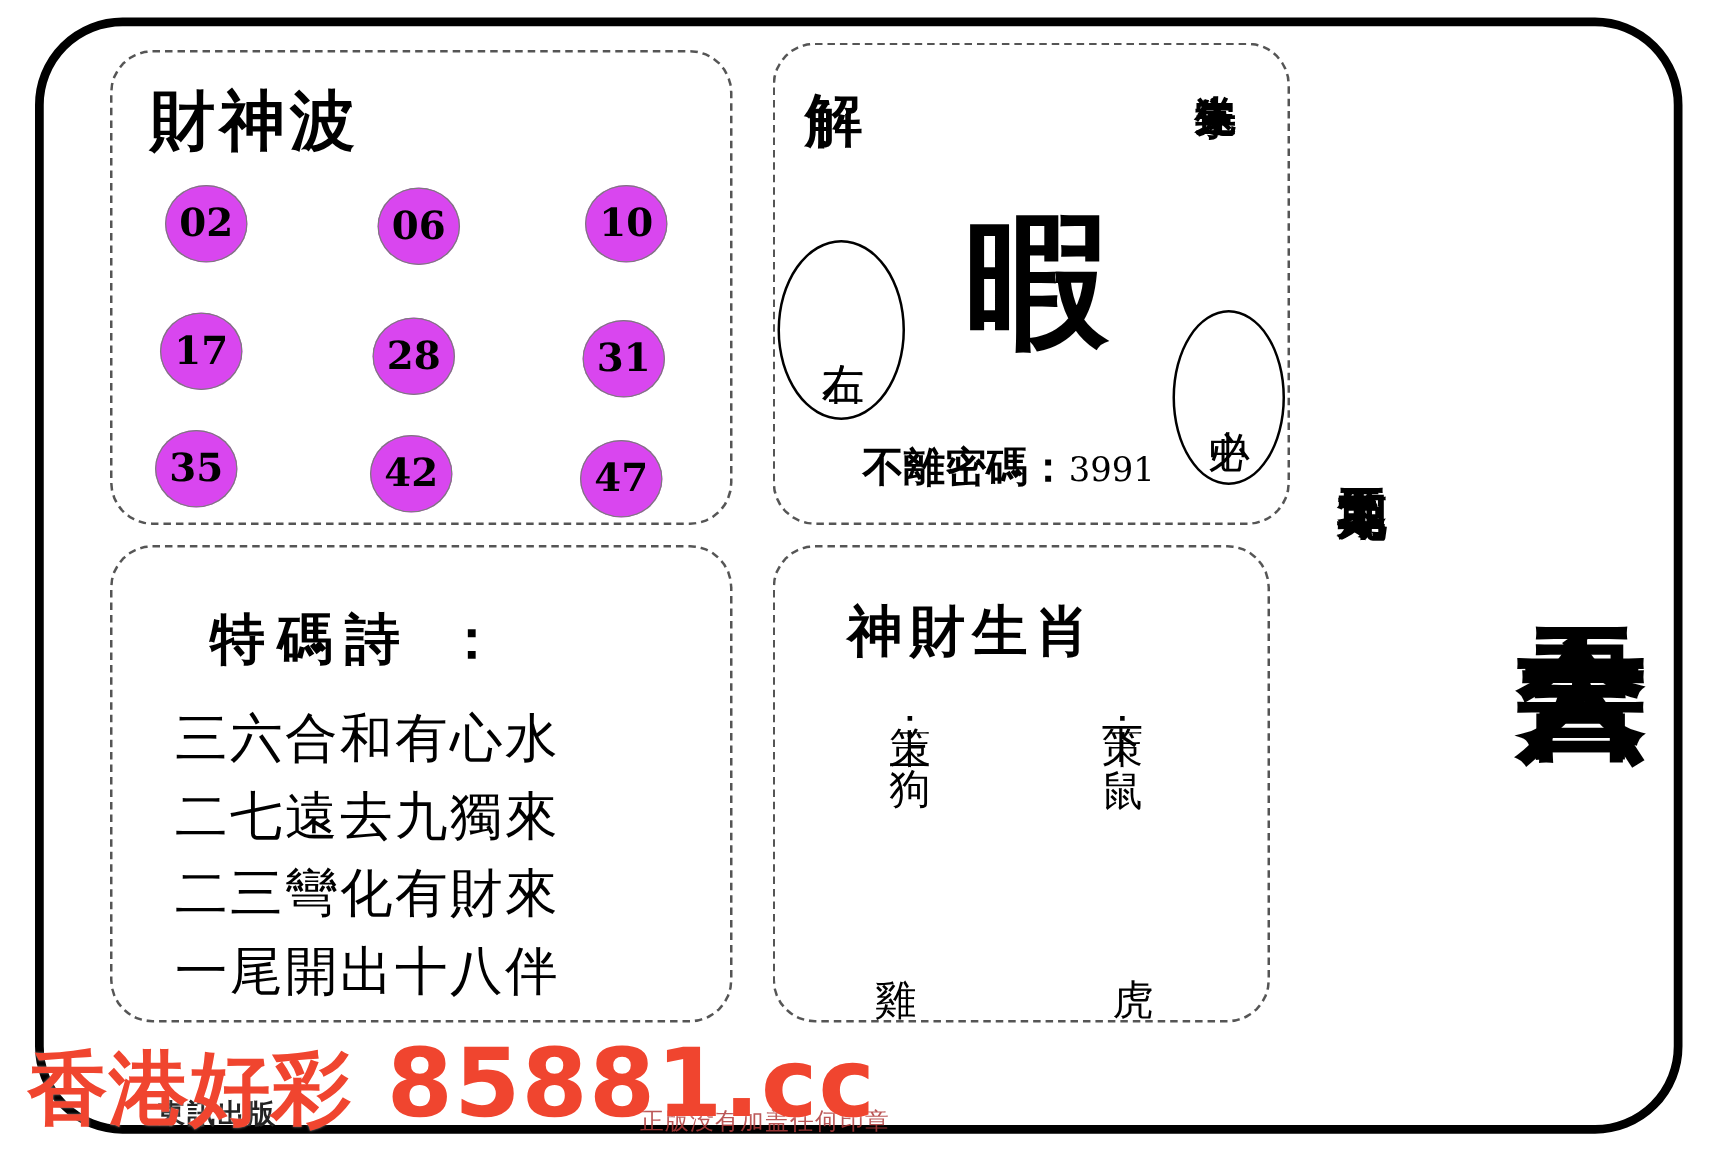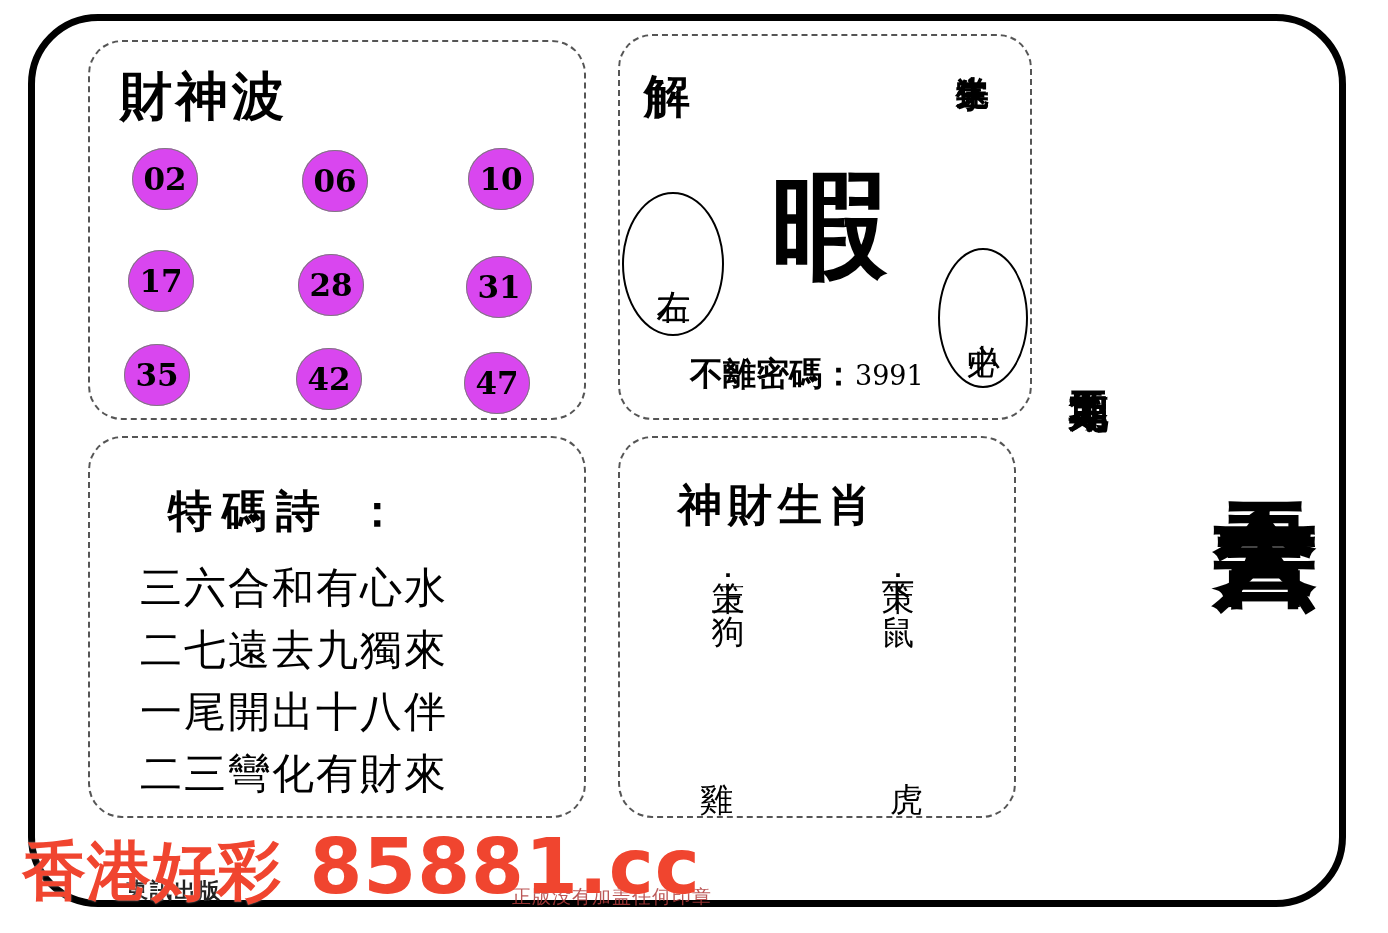--- a/index.html
+++ b/index.html
@@ -175,21 +175,21 @@
     left: 168px; top: 482px;
     font-size: 44px;
     letter-spacing: 10px;
   }
   .poem-lines {
     position: absolute;
     left: 140px; top: 560px;
     width: 400px;
   }
   .poem-line {
-    font-family: Liberation Mono, monospace;
+    font-family: Liberation Sans, sans-serif;
     font-size: 42px;
     line-height: 1.48;
     color: #000;
     letter-spacing: 2px;
     white-space: nowrap;
   }
 
   
   #zodiac-title {
     left: 678px; top: 476px;
@@ -287,22 +287,22 @@
   <div id="xs-vertical">先生送字</div>
   <div id="code-line">
     <span>不離密碼：</span><span class="code-num">3991</span>
   </div>
 
   <div class="panel" id="panel-poem"></div>
   <div class="panel-title" id="poem-title">特碼詩 ：</div>
   <div class="poem-lines">
     <div class="poem-line">三六合和有心水</div>
     <div class="poem-line">二七遠去九獨來</div>
+    <div class="poem-line">二三彎化有財來</div>
     <div class="poem-line">一尾開出十八伴</div>
-    <div class="poem-line">二三彎化有財來</div>
   </div>
 
   <div class="panel" id="panel-zodiac"></div>
   <div class="panel-title" id="zodiac-title">神財生肖</div>
   <div class="zodiac-col" id="zodiac-upper">上策：狗</div>
   <div class="zodiac-col" id="zodiac-lower">下策：鼠</div>
   <div class="zodiac-extra" id="zodiac-extra-1">雞</div>
   <div class="zodiac-extra" id="zodiac-extra-2">虎</div>
 
   <div id="publisher">東訊出版</div>

